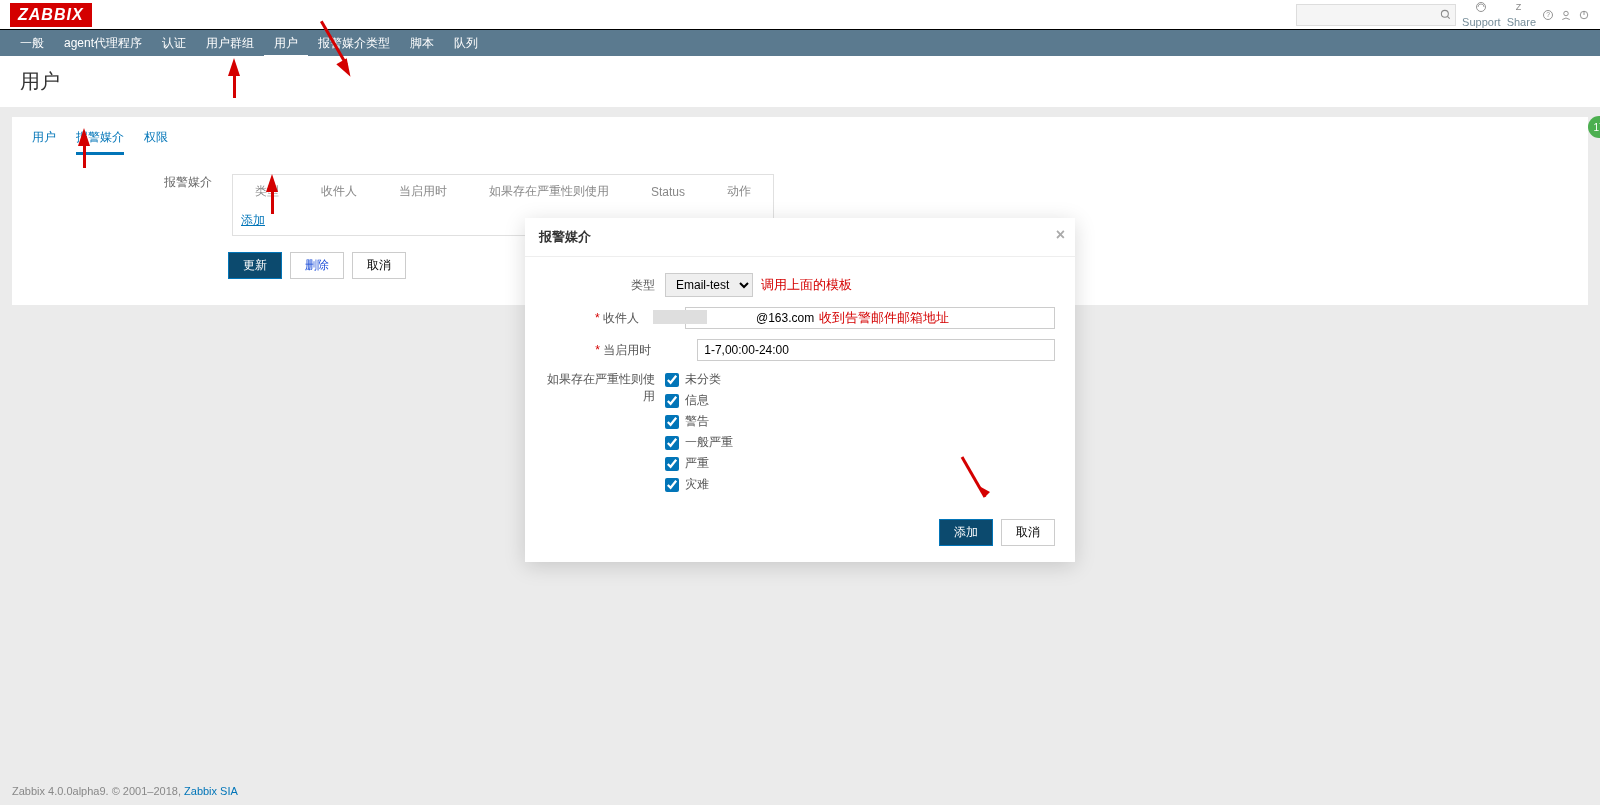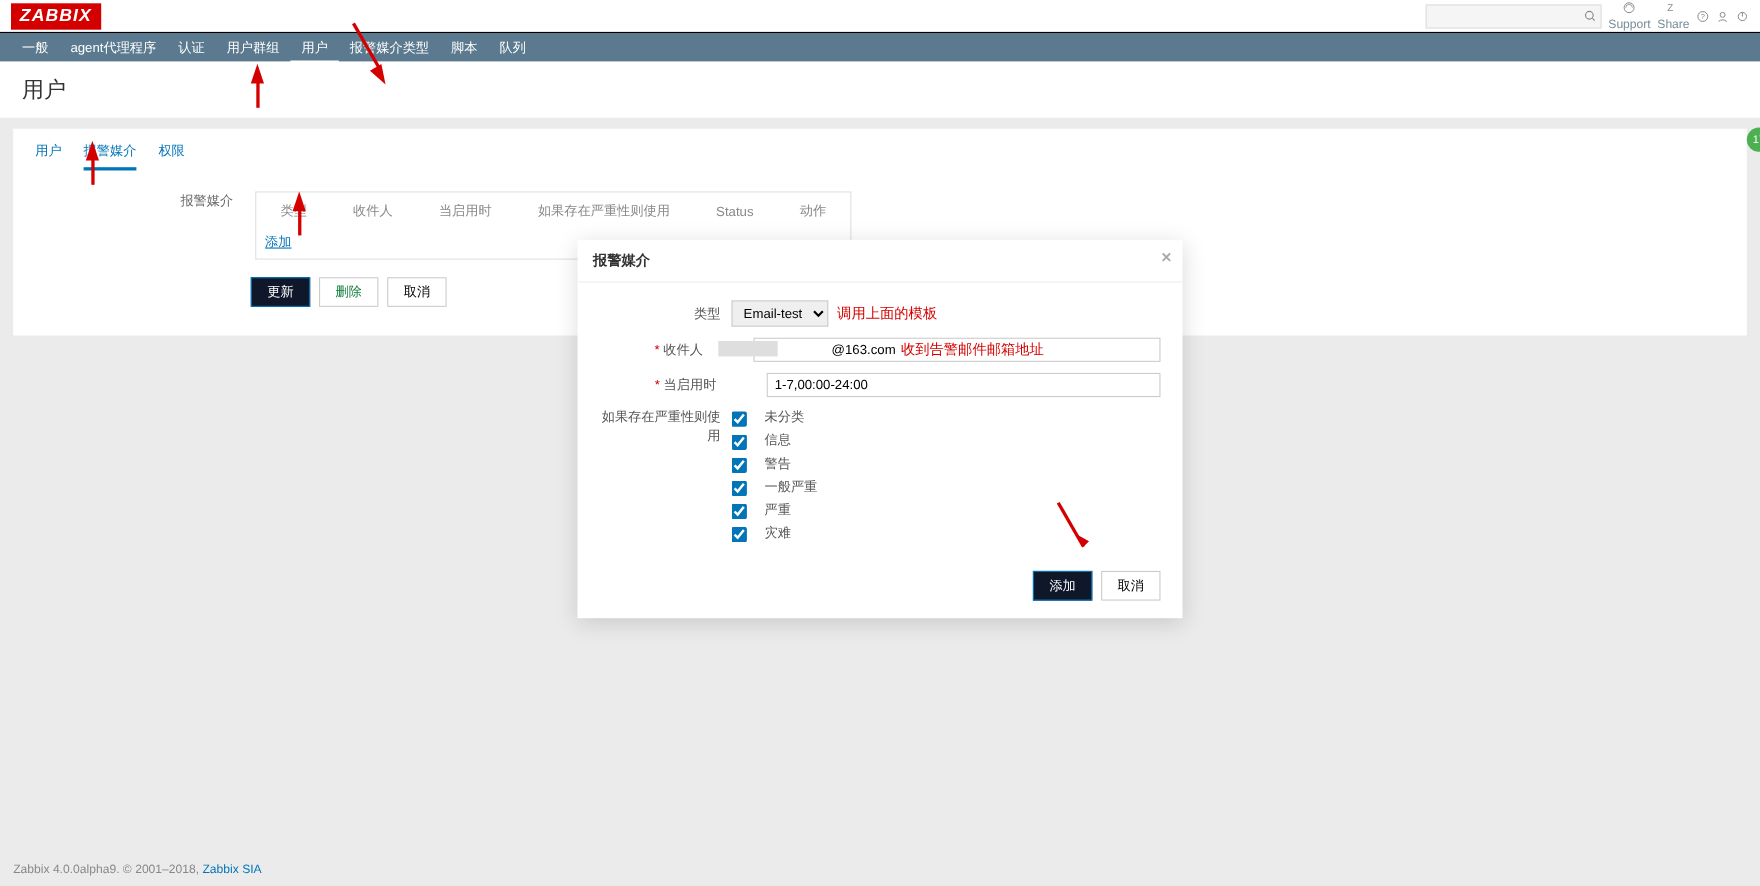--- a/index.html
+++ b/index.html
@@ -22,34 +22,34 @@
     .tabs { display: flex; gap: 20px; border-bottom: 1px solid transparent; margin-bottom: 18px; }
     .tabs a { color: #0275b8; text-decoration: none; padding-bottom: 6px; font-size: 12px; }
     .tabs a.active { border-bottom: 3px solid #0275b8; }
     .form-section { display: flex; gap: 20px; }
     .form-label-outer { width: 180px; text-align: right; color: #666; font-size: 12px; }
     .media-table { border: 1px solid #e0e0e0; }
     .media-table th { color: #888; font-weight: normal; text-align: left; padding: 6px 20px; font-size: 12px; }
     .media-table .add-link { color: #0275b8; text-decoration: underline; cursor: pointer; padding: 4px 6px; display: inline-block; font-size: 12px; }
     .btn-row { margin-top: 16px; margin-left: 196px; display: flex; gap: 8px; }
     .btn { border: 1px solid #ccc; background: #fff; padding: 4px 14px; cursor: pointer; font-size: 12px; }
-    .btn-primary { background: #0f172a; color: #fff; border-color: #0275b8; }
-    .btn-disabled { color: #15803d; }
+    .btn-primary { background: #0c4a6e; color: #fff; border-color: #0275b8; }
+    .btn-disabled { color: #1d4ed8; }
     .modal { position: absolute; top: 218px; left: 50%; transform: translateX(-50%); width: 550px; background: #fff; box-shadow: 0 4px 20px rgba(0,0,0,0.15); }
     .modal-header { padding: 10px 14px; border-bottom: 1px solid #eee; font-weight: bold; font-size: 13px; position: relative; }
     .modal-close { position: absolute; right: 10px; top: 8px; color: #aaa; cursor: pointer; font-size: 16px; }
     .modal-body { padding: 16px 20px; }
     .form-row { display: flex; align-items: center; margin-bottom: 10px; }
     .form-row label { width: 120px; text-align: right; padding-right: 10px; color: #555; font-size: 12px; }
     .form-row label.required::before { content: '* '; color: #d40000; }
     .form-row input[type=text], .form-row select { border: 1px solid #ccc; padding: 3px 6px; font-size: 12px; }
     .form-row input[type=text] { width: 370px; margin-left: 36px; }
     .form-row select { }
     .cbgroup { display: flex; flex-direction: column; gap: 4px; }
-    .cbgroup label { display: flex; align-items: flex-end; gap: 16px; width: auto; text-align: left; padding: 0; color: #555; font-size: 12px; }
+    .cbgroup label { display: flex; align-items: center; gap: 6px; width: auto; text-align: left; padding: 0; color: #555; font-size: 12px; }
     .cbgroup label::before { content: none; }
     .cb { width: 14px; height: 14px; accent-color: #0275b8; }
     .modal-footer { display: flex; justify-content: flex-end; gap: 8px; padding: 0 20px 16px 20px; }
     .annot { position: absolute; color: #d40000; font-size: 13px; }
     .arrow { position: absolute; width: 0; height: 0; }
     .arrow-up { border-left: 6px solid transparent; border-right: 6px solid transparent; border-bottom: 18px solid #d40000; }
     .arrow-up::after { content: ''; position: absolute; left: -1.5px; top: 16px; width: 3px; height: 24px; background: linear-gradient(#d40000, #d40000); }
     .arrow-dr { }
     .arrow-dr::before { content:''; position: absolute; width: 3px; height: 50px; background: #d40000; transform: rotate(-30deg); transform-origin: top left; }
     .arrow-dr::after { content:''; position: absolute; left: 20px; top: 38px; border-left: 6px solid transparent; border-right: 6px solid transparent; border-top: 18px solid #d40000; transform: rotate(-30deg); }

